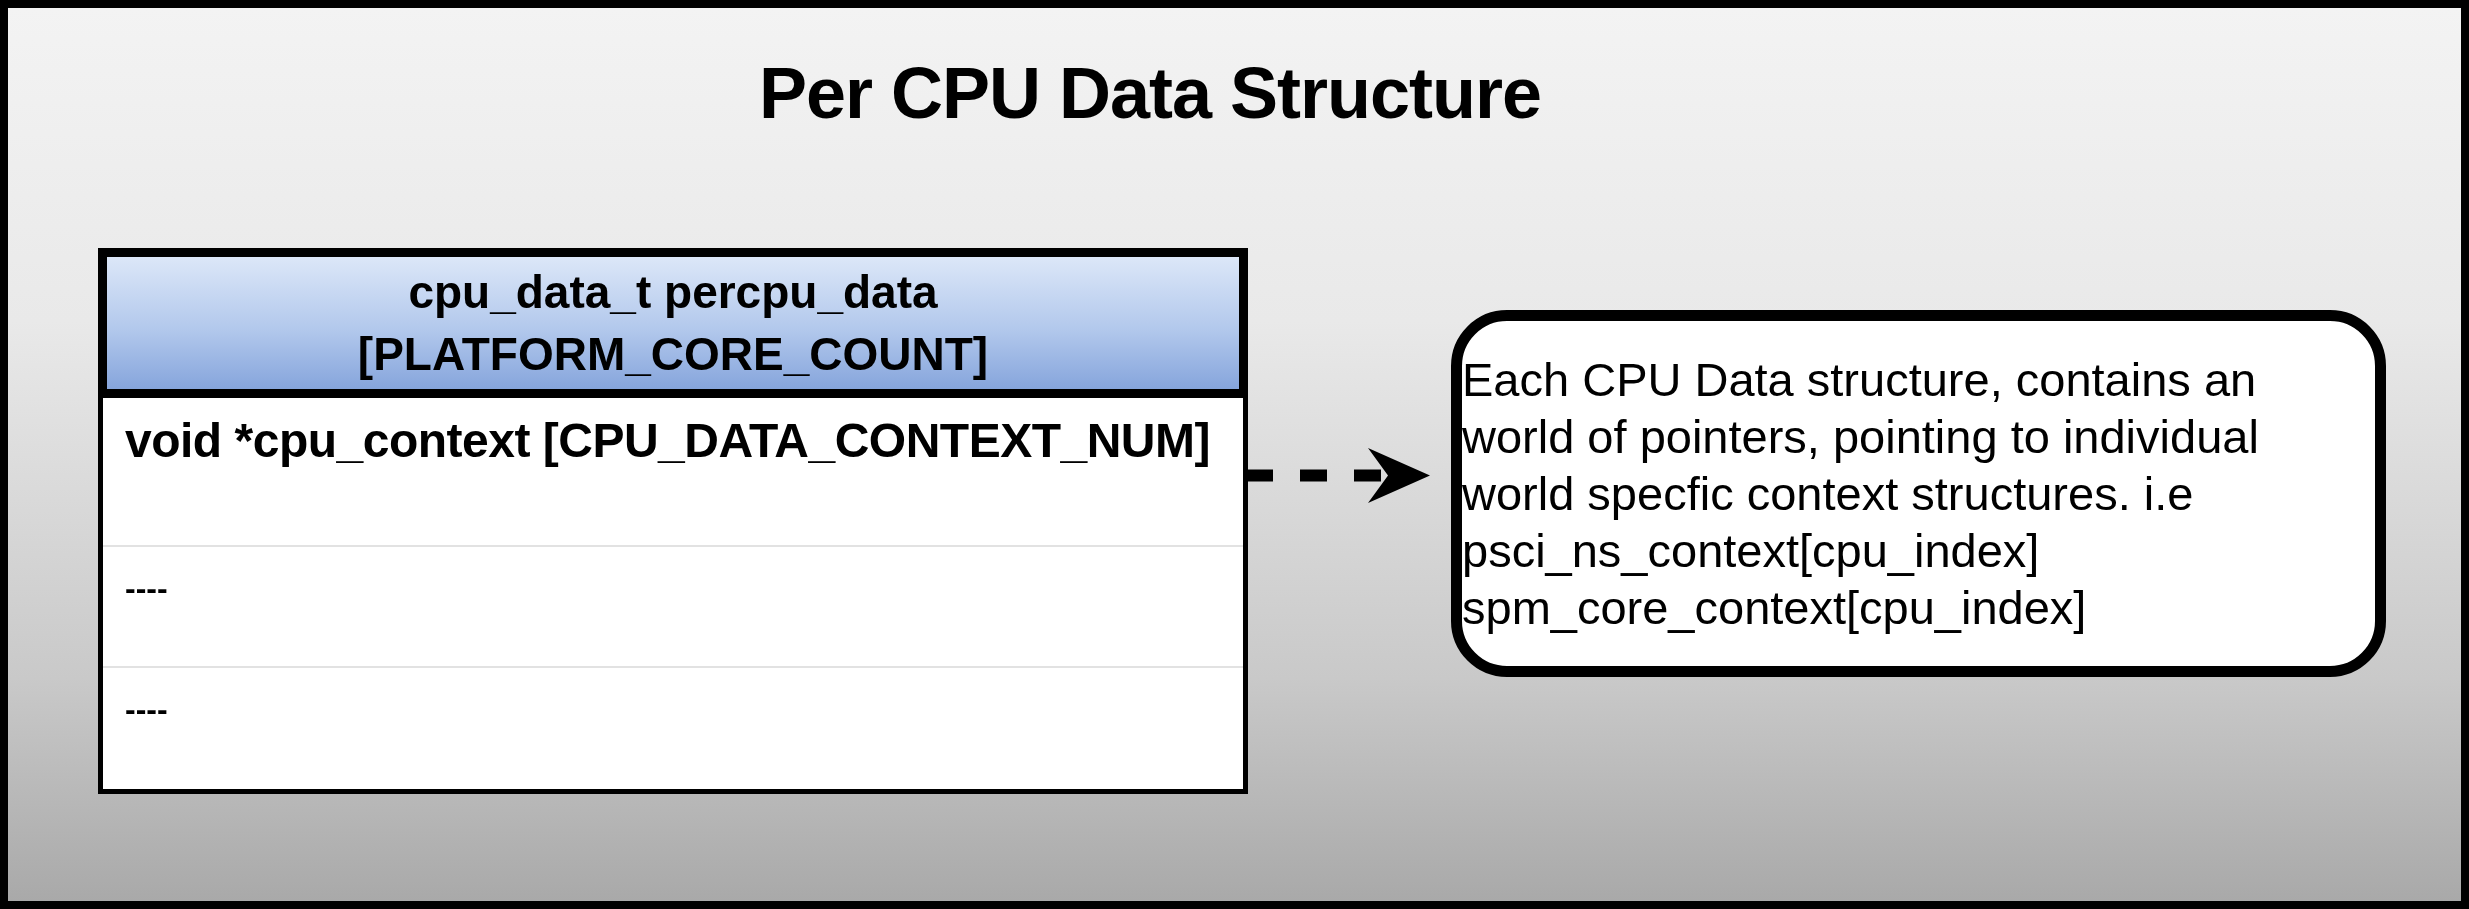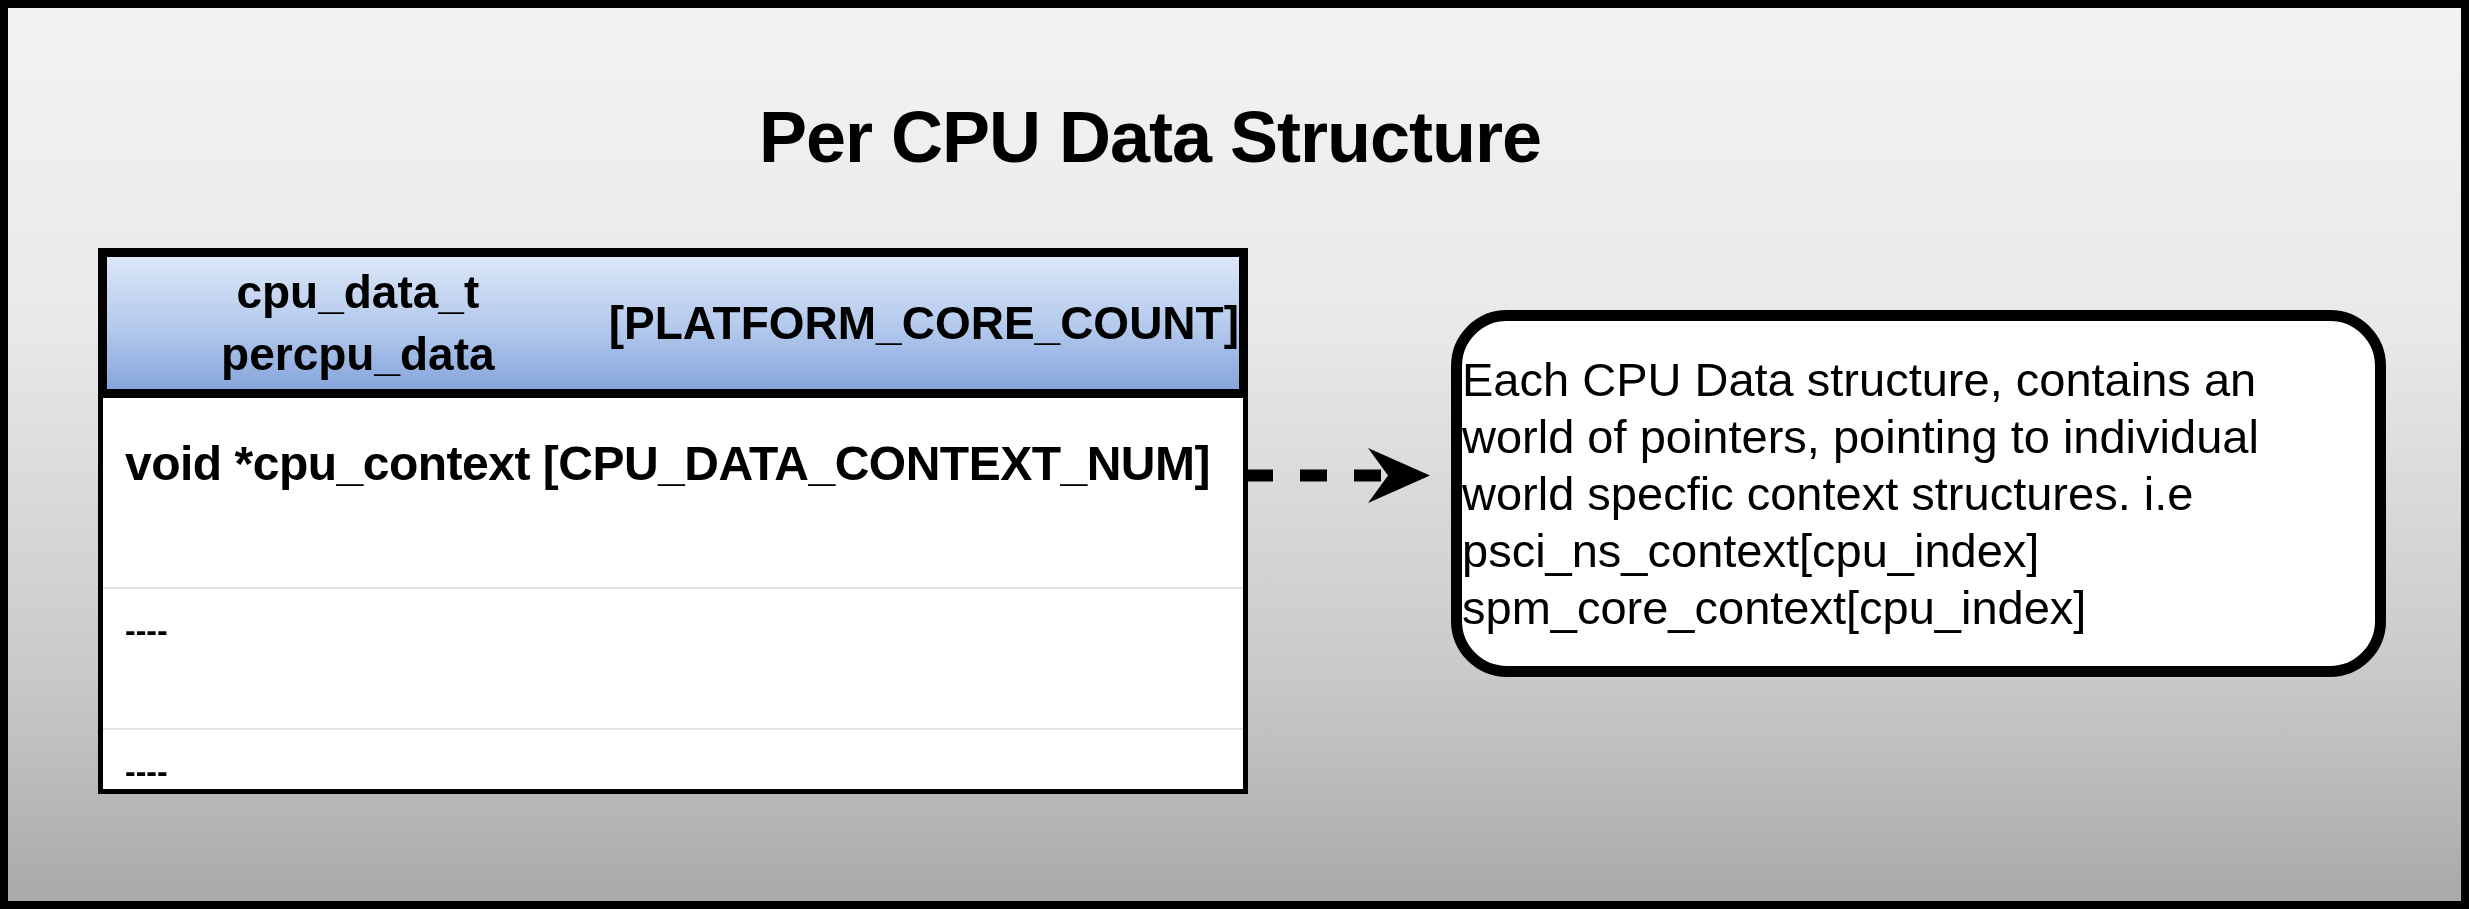--- a/index.html
+++ b/index.html
@@ -18,47 +18,45 @@
 
   .diagram-title {
     position: absolute;
     left: 1142px;
     top: 44px;
     transform: translateX(-50%);
     font-size: 72px;
     font-weight: bold;
     letter-spacing: -1px;
     white-space: nowrap;
-    margin-top: 44px;
   }
 
   
   .struct-table {
     position: absolute;
     left: 90px;
     top: 240px;
     width: 1150px;
     height: 546px;
     background: #ffffff;
     border: 5px solid #000000;
     display: flex;
     flex-direction: column;
-    gap: 23px;
   }
 
   .table-header {
     position: absolute;
     left: 90px;
     top: 240px;
     width: 1150px;
     height: 150px;
     border: 9px solid #000000;
     background: linear-gradient(180deg, #dce7f8 0%, #b2c8ec 55%, #86a5dc 100%);
     display: flex;
-    flex-direction: row;
+    flex-direction: column;
     align-items: center;
     justify-content: center;
     text-align: center;
     font-size: 46px;
     font-weight: bold;
     line-height: 62px;
     z-index: 2;
   }
 
   .header-spacer { height: 140px; flex: none; }

